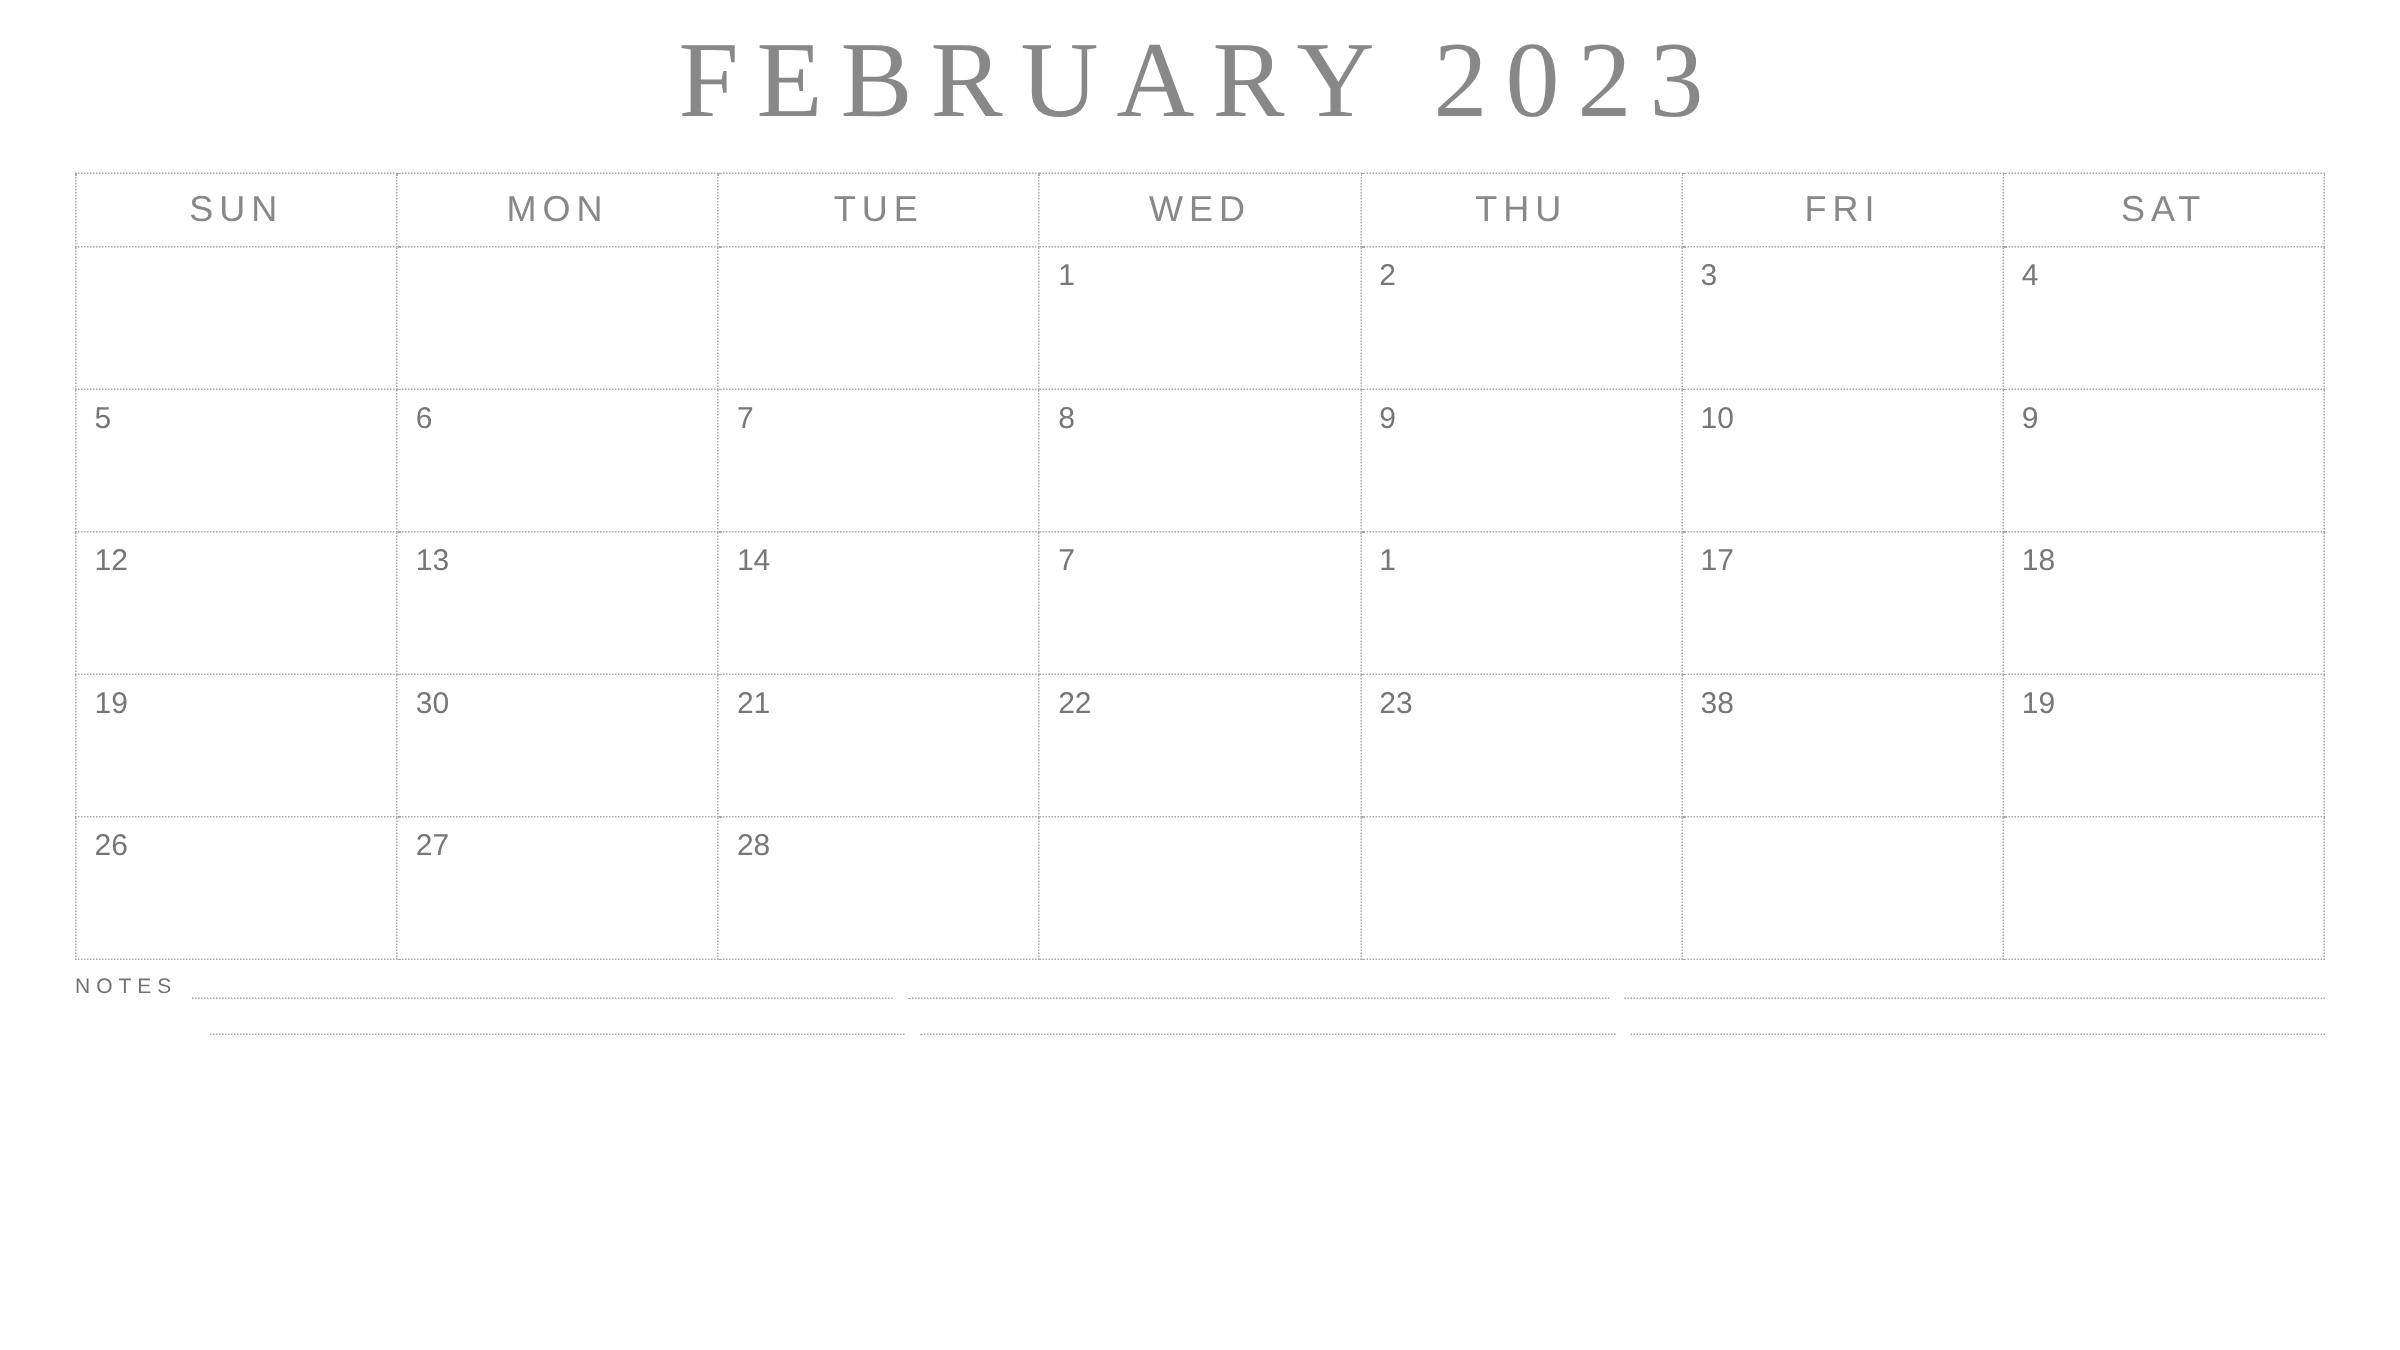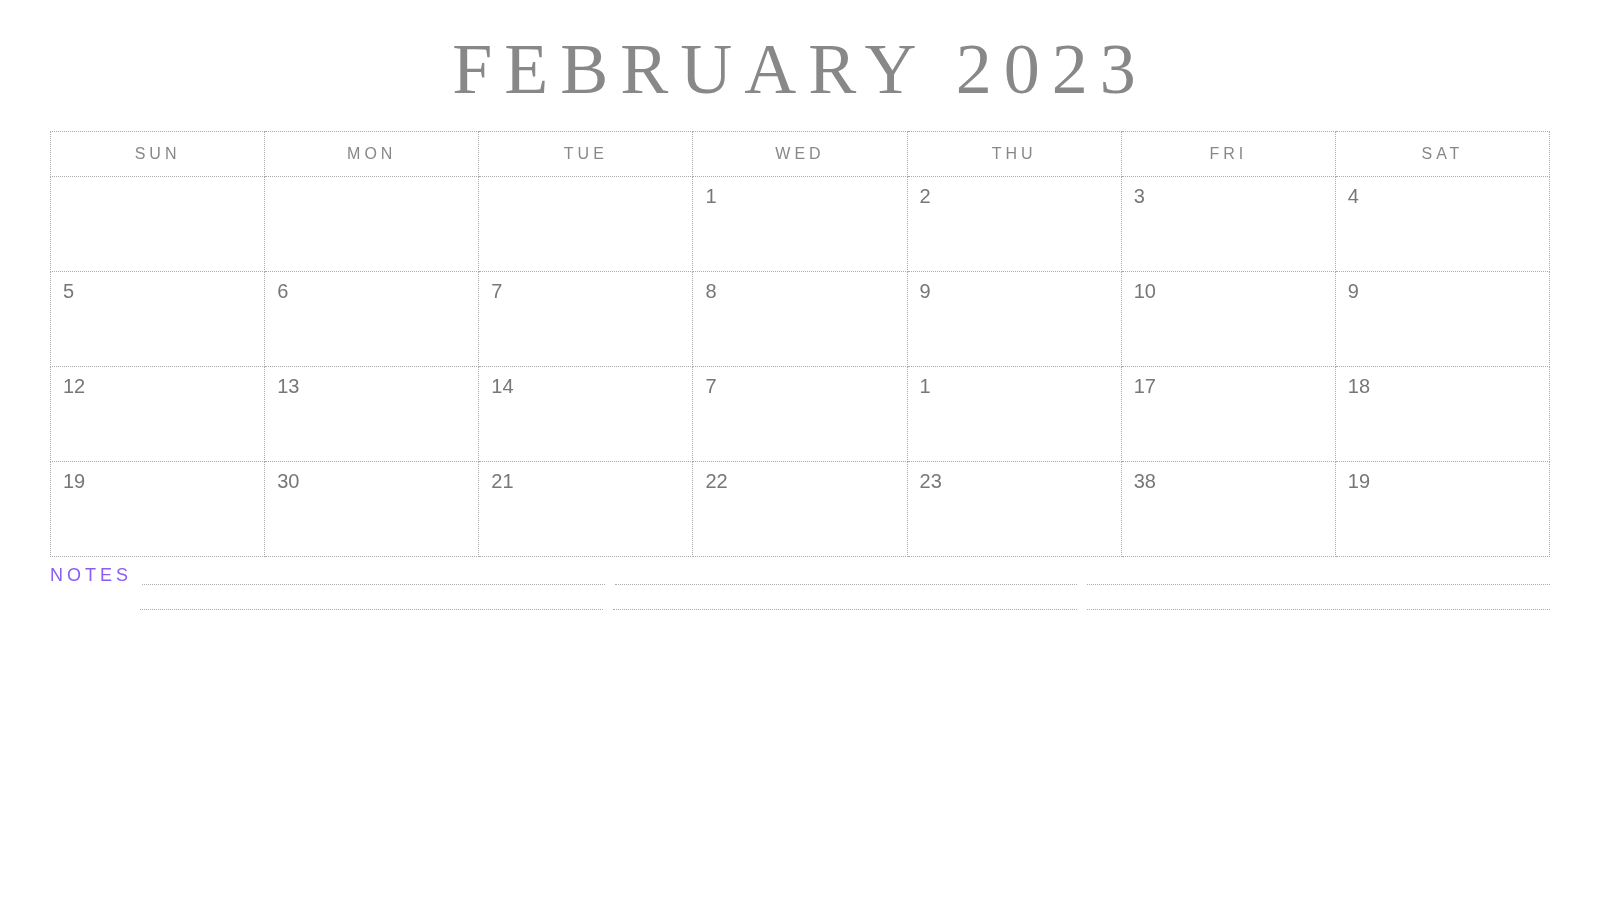--- a/index.html
+++ b/index.html
@@ -16,21 +16,21 @@
       flex-direction: column;
       align-items: center;
       justify-content: flex-start;
       font-family: 'Arial', sans-serif;
       overflow: hidden;
     }
 
     #calendar-container {
       width: 1500px;
       margin: 0 auto;
-      padding-top: 28px;
+      padding-top: 12px;
     }
 
     #calendar-title {
       text-align: center;
       font-size: 72px;
       font-weight: 300;
       letter-spacing: 12px;
       color: #888888;
       margin-bottom: 20px;
       font-family: 'Georgia', serif;
@@ -39,21 +39,21 @@
     #calendar-grid {
       width: 100%;
       border-collapse: collapse;
       border: 1.5px dotted #aaaaaa;
     }
 
     #calendar-grid th {
       border: 1.5px dotted #aaaaaa;
       padding: 10px 12px;
       text-align: center;
-      font-size: 16px;
+      font-size: 24px;
       font-weight: 400;
       letter-spacing: 4px;
       color: #888888;
       height: 45px;
     }
 
     #calendar-grid td {
       border: 1.5px dotted #aaaaaa;
       padding: 8px 12px;
       vertical-align: top;
@@ -82,23 +82,23 @@
     }
 
     .notes-row {
       display: flex;
       align-items: center;
       gap: 10px;
       width: 100%;
     }
 
     .notes-label {
-      font-size: 18px;
+      font-size: 14px;
       letter-spacing: 4px;
-      color: #8b5cf6;
+      color: #737373;
       white-space: nowrap;
       font-weight: 400;
     }
 
     .notes-line {
       flex: 1;
       border-bottom: 1.5px dotted #aaaaaa;
       height: 18px;
     }
 
@@ -158,20 +158,29 @@
         </tr>
         <tr>
           <td><span class="day-number">19</span></td>
           <td><span class="day-number">30</span></td>
           <td><span class="day-number">21</span></td>
           <td><span class="day-number">22</span></td>
           <td><span class="day-number">23</span></td>
           <td><span class="day-number">38</span></td>
           <td><span class="day-number">19</span></td>
         </tr>
+        <tr>
+          <td><span class="day-number">26</span></td>
+          <td><span class="day-number">27</span></td>
+          <td><span class="day-number">28</span></td>
+          <td class="empty-cell"></td>
+          <td class="empty-cell"></td>
+          <td class="empty-cell"></td>
+          <td class="empty-cell"></td>
+        </tr>
       </tbody>
   </table>
 
   <div id="notes-section">
     <div class="notes-row">
       <span class="notes-label">NOTES</span>
       <div class="notes-line"></div>
       <div class="notes-line"></div>
       <div class="notes-line"></div>
     </div>

